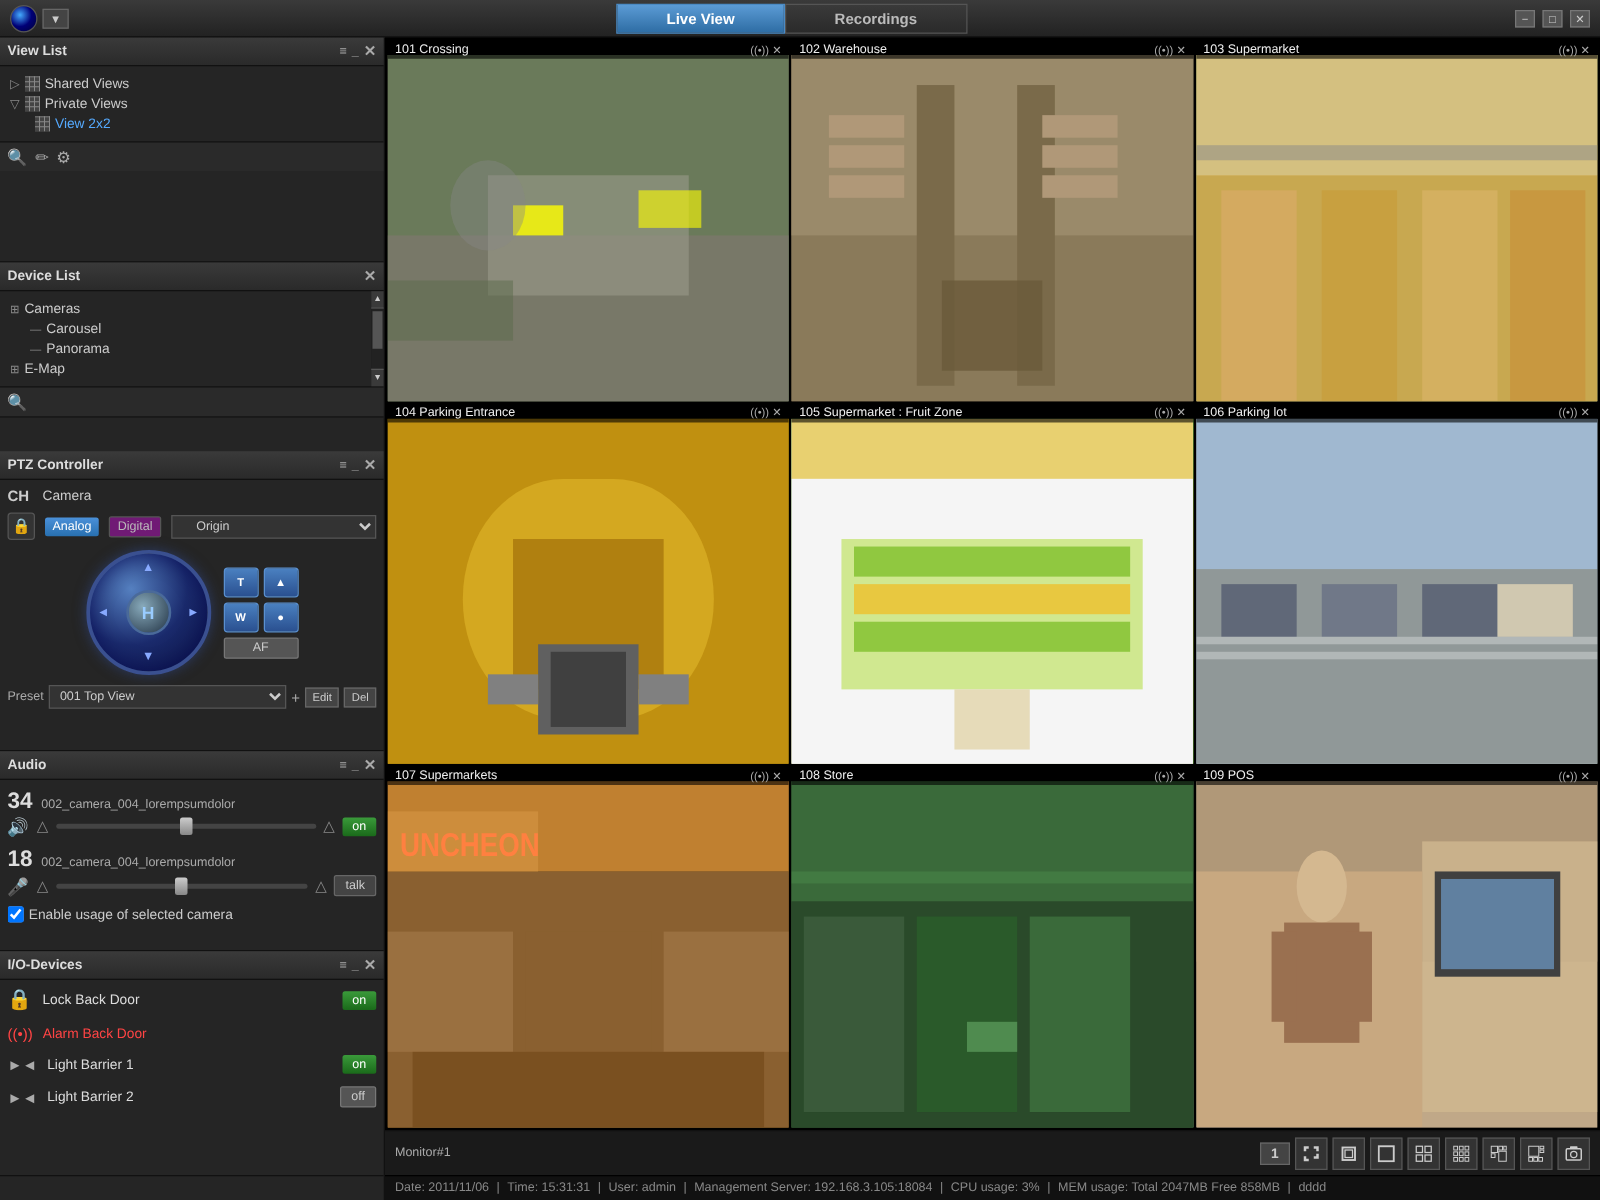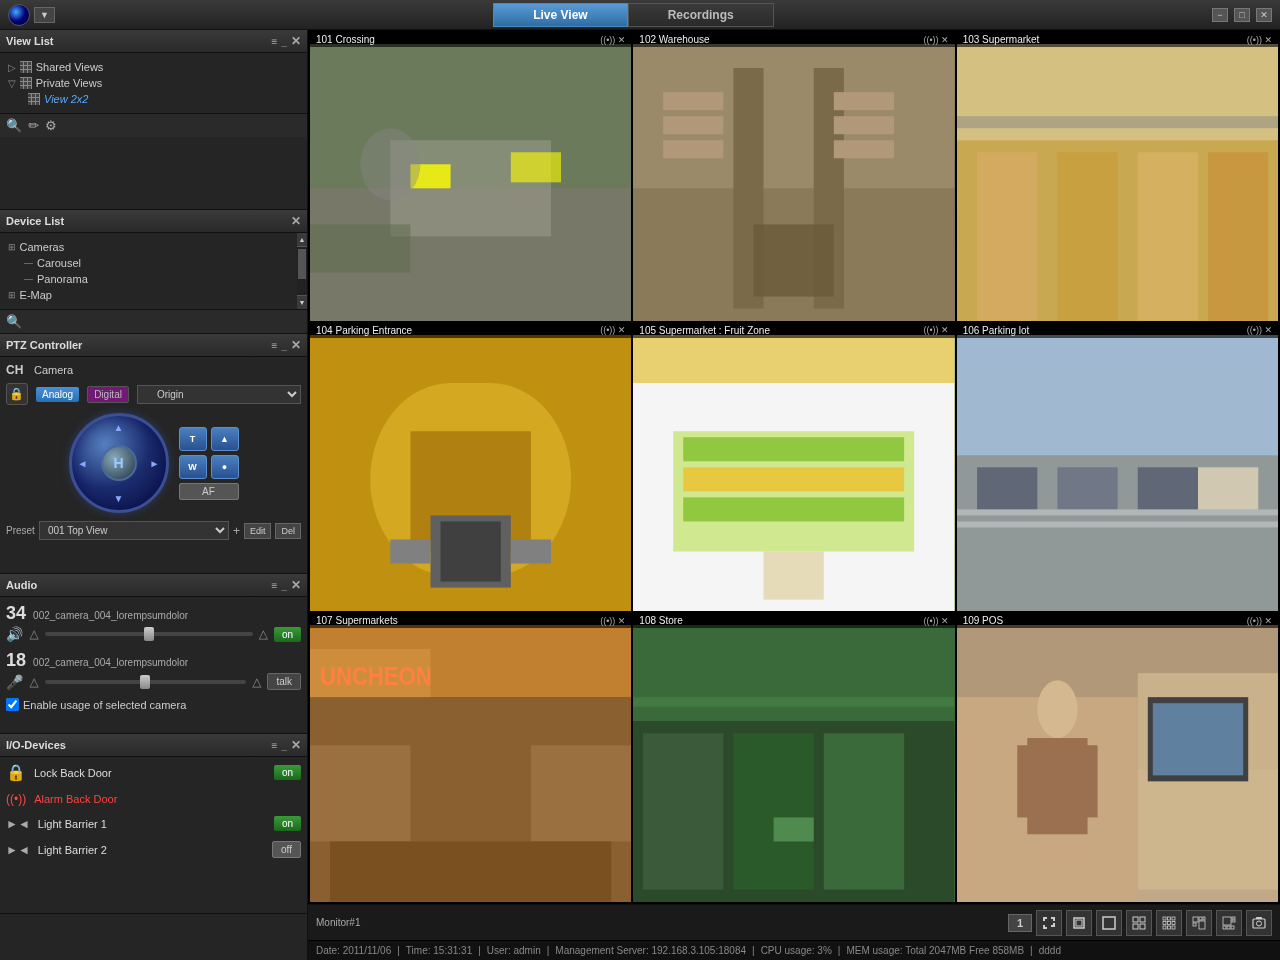--- a/index.html
+++ b/index.html
@@ -192,20 +192,21 @@
       display: flex;
       align-items: center;
       padding: 4px 6px;
       background: #2a2a2a;
       border-top: 1px solid #111;
     }
 
     
     #ptz-section {
       min-height: 240px;
+      margin-top: 27px;
     }
     .ptz-content {
       padding: 6px;
     }
     .ptz-row {
       display: flex;
       align-items: center;
       gap: 8px;
       margin-bottom: 6px;
     }
@@ -641,21 +642,21 @@
           <span class="tree-grid-icon"></span>
           <span>Shared Views</span>
         </div>
         <div class="tree-item">
           <span class="tree-icon">▽</span>
           <span class="tree-grid-icon"></span>
           <span>Private Views</span>
         </div>
         <div class="tree-item selected" style="padding-left:24px;">
           <span class="tree-grid-icon"></span>
-          <span style="color:#5af;font-style:italic;">View 2x2</span>
+          <span style="color:#5af;">View 2x2</span>
         </div>
       </div>
       <div class="view-list-toolbar">
         <span class="toolbar-icon">🔍</span>
         <span class="toolbar-icon">✏</span>
         <span class="toolbar-icon">⚙</span>
       </div>
     </div>
 
     <div class="panel-section" id="device-list-section">

